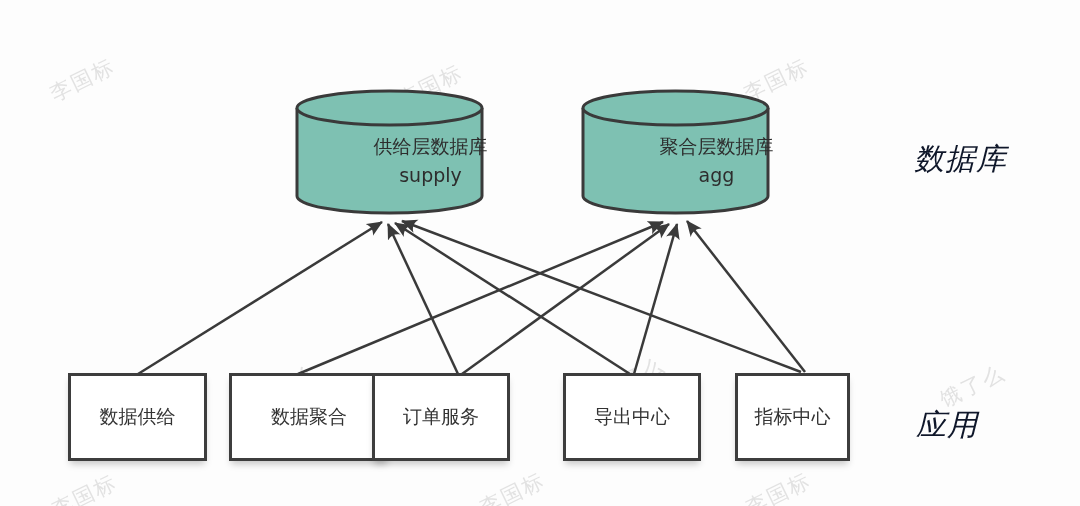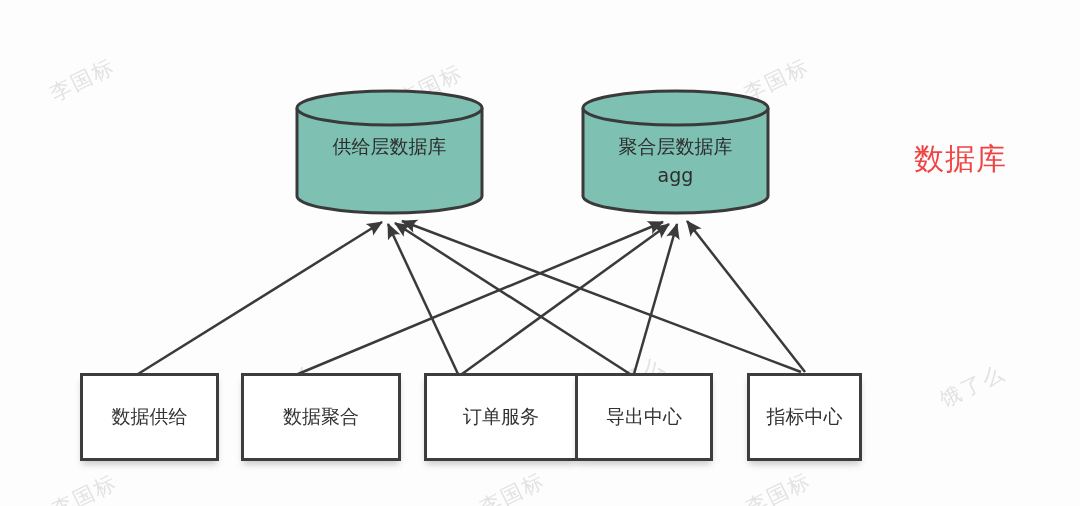--- a/index.html
+++ b/index.html
@@ -8,32 +8,31 @@
     background:#fdfdfd;
     font-family:"DejaVu Sans","Liberation Sans",sans-serif;
     color:#2f2f2f;
   }
   .layer{position:absolute;left:0;top:0;}
   .watermark{
     position:absolute;font-size:21px;letter-spacing:2px;color:#e2e2e2;
     transform:rotate(-26deg);white-space:nowrap;user-select:none;pointer-events:none;
   }
   .db-text{
-    position:absolute;width:185px;text-align:center;font-size:19px;line-height:29px;color:#2d2d2d;
+    position:absolute;width:185px;text-align:center;font-size:19px;line-height:29px;color:#2d2d2d;margin-left:41px;
   }
   .app-box{
     position:absolute;top:373px;height:88px;background:#ffffff;
     border:3px solid #3d3d3d;box-sizing:border-box;
     display:flex;align-items:center;justify-content:center;
     font-size:19px;color:#333333;
     box-shadow:0 5px 7px -2px rgba(0,0,0,0.22);
-    margin-left:12px;
   }
   .side-label{
-    position:absolute;font-size:30px;color:#ef4444;letter-spacing:1px;white-space:nowrap;
+    position:absolute;font-size:30px;color:#0f172a;letter-spacing:1px;white-space:nowrap;font-style:italic;
   }
 </style>
 </head>
 <body>
 
 <div class="canvas">
 
   <span class="watermark" style="left:48px;top:66px">李国标</span>
   <span class="watermark" style="left:396px;top:72px">李国标</span>
   <span class="watermark" style="left:742px;top:66px">李国标</span>
@@ -68,37 +67,39 @@
       <line x1="801" y1="372" x2="402" y2="221" marker-end="url(#arrow)"></line>
       <line x1="298" y1="374" x2="663" y2="222" marker-end="url(#arrow)"></line>
       <line x1="462" y1="374" x2="669" y2="224" marker-end="url(#arrow)"></line>
       <line x1="634" y1="374" x2="677" y2="224" marker-end="url(#arrow)"></line>
       <line x1="805" y1="372" x2="687" y2="221" marker-end="url(#arrow)"></line>
     </g>
   </svg>
 
   <div class="db-text" style="left:297px;top:132px">
     <div>供给层数据库</div>
+    <div>supply</div>
   </div>
   <div class="db-text" style="left:583px;top:132px">
     <div>聚合层数据库</div>
     <div>agg</div>
   </div>
 
   <div class="app-box" style="left:68px;width:139px">
     <span>数据供给</span>
   </div>
   <div class="app-box" style="left:229px;width:160px">
     <span>数据聚合</span>
   </div>
-  <div class="app-box" style="left:412px;width:154px">
+  <div class="app-box" style="left:372px;width:138px">
     <span>订单服务</span>
   </div>
   <div class="app-box" style="left:563px;width:138px">
     <span>导出中心</span>
   </div>
   <div class="app-box" style="left:735px;width:115px">
     <span>指标中心</span>
   </div>
 
   <div class="side-label" style="left:914px;top:139px">数据库</div>
+  <div class="side-label" style="left:916px;top:405px">应用</div>
 
 </div>
 
 </body></html>

